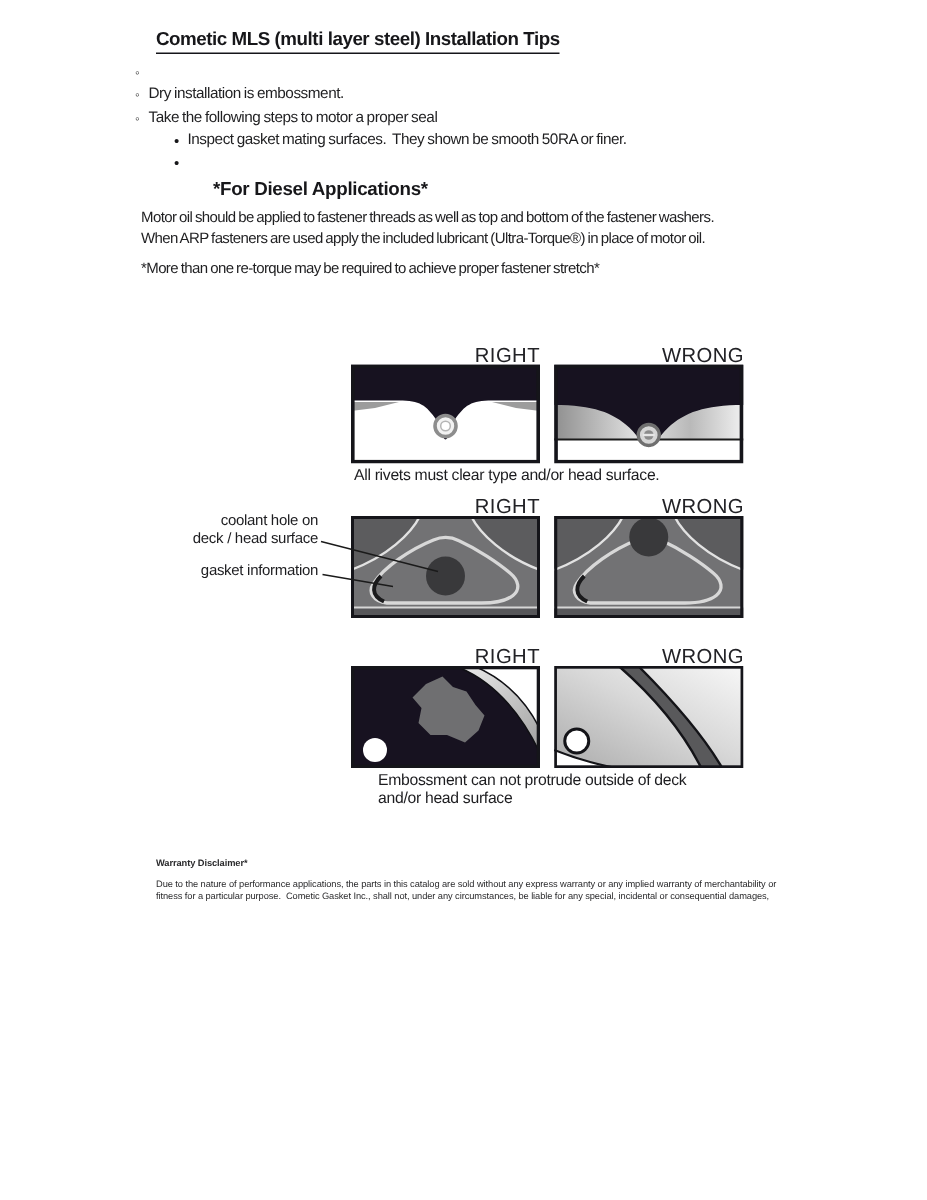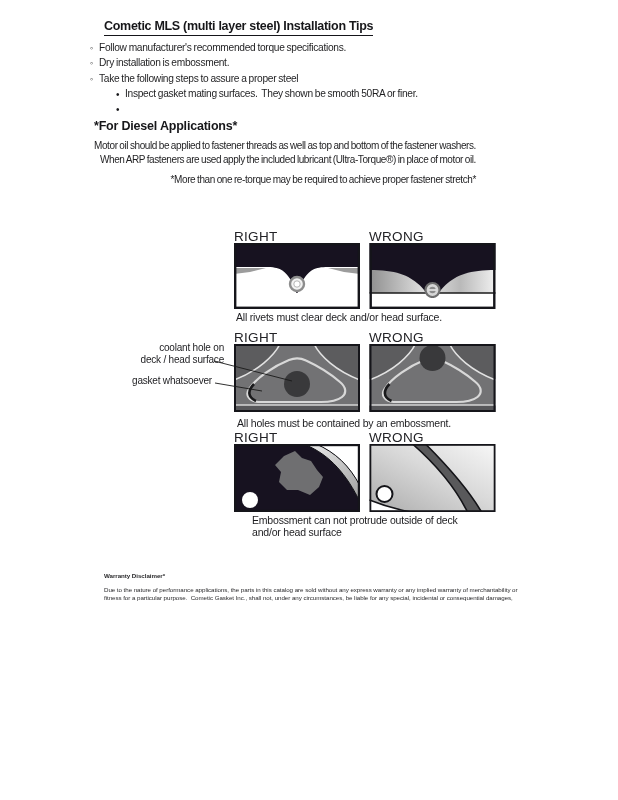--- a/index.html
+++ b/index.html
@@ -11,51 +11,50 @@
   .title{
     left:104px;top:19px;font-size:12.5px;font-weight:bold;letter-spacing:-0.3px;
     border-bottom:1.5px solid #15151a;padding-bottom:2px;color:#17171a;white-space:pre;
   }
   .bullets{left:90px;top:42px;font-size:10.2px;letter-spacing:-0.3px;word-spacing:-0.5px;}
   .bullet-row{display:flex;align-items:flex-start;height:15.3px;white-space:pre;}
   .bullet-row.indent{margin-left:26px;}
   .b-glyph{width:9px;display:inline-block;font-size:9px;line-height:13px;color:#333;}
   .sub .b-glyph{font-size:10px;color:#17171a;}
   .diesel{left:94px;top:119px;}
-  .diesel-heading{font-size:12.5px;font-weight:bold;letter-spacing:-0.2px;color:#17171a;margin-bottom:6px;white-space:pre;}
-  .diesel p{margin:0 0 7px 0;font-size:10px;line-height:13.5px;letter-spacing:-0.4px;word-spacing:-0.6px;white-space:pre;text-align:right;}
-  .rw-label{font-size:13.5px;letter-spacing:0.3px;color:#222226;text-align:left;white-space:pre;}
+  .diesel-heading{font-size:12.5px;font-weight:bold;letter-spacing:-0.2px;color:#17171a;margin-bottom:6px;white-space:pre;margin-left:48px;}
+  .diesel p{margin:0 0 7px 0;font-size:10px;line-height:13.5px;letter-spacing:-0.4px;word-spacing:-0.6px;white-space:pre;}
+  .rw-label{font-size:13.5px;letter-spacing:0.3px;color:#222226;text-align:right;white-space:pre;}
   .panel{line-height:0;}
   .caption{font-size:10.5px;letter-spacing:-0.2px;line-height:12px;color:#1d1d20;white-space:pre;}
   .side-label{font-size:10px;line-height:11.5px;letter-spacing:-0.2px;color:#1d1d20;text-align:right;white-space:pre-line;}
   .leader-svg{left:0;top:0;pointer-events:none;}
   .disclaimer{left:104px;top:572px;font-size:6.2px;line-height:7.8px;letter-spacing:-0.05px;color:#2a2a2c;}
   .disclaimer .d-head{font-weight:bold;margin:0 0 6px 0;white-space:pre;}
   .disclaimer p{margin:0 0 5px 0;white-space:pre;}
   .footer-code{left:388px;top:759px;font-size:14px;letter-spacing:0.2px;color:#1c1c1e;white-space:pre;margin-left:44px;}
 </style>
 </head>
 <body>
 
 <div class="page">
 
   <div class="abs title">Cometic MLS (multi layer steel) Installation Tips</div>
 
   <div class="abs bullets">
     <div class="bullet-row">
       <span class="b-glyph">◦</span>
-      <span>Follow manufacturer's recommended torque specifications.</span>
     </div>
     <div class="bullet-row">
       <span class="b-glyph">◦</span>
       <span>Dry installation is embossment.</span>
     </div>
     <div class="bullet-row">
       <span class="b-glyph">◦</span>
-      <span>Take the following steps to assure a proper steel</span>
+      <span>Take the following steps to motor a proper seal</span>
     </div>
     <div class="bullet-row indent sub">
       <span class="b-glyph">•</span>
       <span>Inspect gasket mating surfaces.  They shown be smooth 50RA or finer.</span>
     </div>
     <div class="bullet-row indent sub">
       <span class="b-glyph">•</span>
     </div>
   </div>
 
@@ -95,28 +94,28 @@
       <rect x="0" y="27" width="126" height="23" fill="url(#r1wg)"></rect>
       <line x1="0" y1="50" x2="126" y2="50" stroke="#1a1a1a" stroke-width="1.4"></line>
       <path d="M0,0 H126 V27 C100,27 87,32 76,42 C69,49 66,55 63,55 C60,55 57,49 50,42 C39,32 26,27 0,27 Z" fill="#171220"></path>
       <circle cx="63" cy="47" r="7" fill="#d6d6d6" stroke="#6f6f6f" stroke-width="2.2"></circle>
       <circle cx="63" cy="47" r="3.2" fill="#8b8b8b"></circle>
       <rect x="59" y="46.2" width="8" height="1.6" fill="#e6e6e6"></rect>
       <rect x="1.2" y="1.2" width="123.6" height="63.6" fill="none" stroke="#15151a" stroke-width="2.4"></rect>
     </svg>
   </div>
 
-  <div class="abs caption" style="left:236px;top:311px;">All rivets must clear deck and/or head surface.</div>
+  <div class="abs caption" style="left:236px;top:311px;">All rivets must clear type and/or head surface.</div>
 
   <div class="abs rw-label" style="left:234px;top:330px;width:126px;">RIGHT</div>
   <div class="abs rw-label" style="left:369px;top:330px;width:127px;">WRONG</div>
 
-  <div class="abs side-label" style="left:12px;top:342px;width:212px;text-align:right;">coolant hole on
+  <div class="abs side-label" style="left:0px;top:342px;width:212px;text-align:right;">coolant hole on
 deck / head surface</div>
-  <div class="abs side-label" style="left:0px;top:375px;width:212px;">gasket whatsoever</div>
+  <div class="abs side-label" style="left:0px;top:375px;width:212px;">gasket information</div>
 
   <div class="abs panel" style="left:234px;top:344px;">
     <svg width="126" height="68" viewBox="0 0 126 68">
       <rect width="126" height="68" fill="#727274"></rect>
       <path d="M0,0 H46 C40,12 24,27 0,36 Z" fill="#5c5c5e"></path>
       <path d="M46,0 C40,12 24,27 0,36" stroke="#e2e2e2" stroke-width="1.6" fill="none"></path>
       <path d="M126,0 H80 C86,12 102,27 126,36 Z" fill="#5c5c5e"></path>
       <path d="M80,0 C86,12 102,27 126,36" stroke="#e2e2e2" stroke-width="1.6" fill="none"></path>
       <rect y="61" width="126" height="7" fill="#57575a"></rect>
       <line x1="0" y1="61" x2="126" y2="61" stroke="#d6d6d6" stroke-width="1.3"></line>
@@ -136,21 +135,20 @@
       <path d="M80,0 C86,12 102,27 126,36" stroke="#e2e2e2" stroke-width="1.6" fill="none"></path>
       <rect y="61" width="126" height="7" fill="#57575a"></rect>
       <line x1="0" y1="61" x2="126" y2="61" stroke="#d6d6d6" stroke-width="1.3"></line>
       <path d="M24,58 C15,57 11,51 15,45 C22,34 40,22 55,16 C61,13.5 66,13.5 72,16.5 C84,22 98,31 106,38 C112,43 113,49 108,53 C103,57 95,58 87,58 Z" stroke="#d8d8d8" stroke-width="2.2" fill="none"></path>
       <path d="M20,40 C14,46 13,53 22,57" stroke="#1a1a1c" stroke-width="2.6" fill="none"></path>
       <circle cx="63" cy="14" r="13" fill="#39393b"></circle>
       <rect x="1" y="1" width="124" height="66" fill="none" stroke="#15151a" stroke-width="2"></rect>
     </svg>
   </div>
 
-  <div class="abs caption" style="left:237px;top:417px;">All holes must be contained by an embossment.</div>
 
   <div class="abs rw-label" style="left:234px;top:430px;width:126px;">RIGHT</div>
   <div class="abs rw-label" style="left:369px;top:430px;width:127px;">WRONG</div>
 
   <div class="abs panel" style="left:234px;top:444px;">
     <svg width="126" height="68" viewBox="0 0 126 68">
       <defs>
         <linearGradient id="r3rg" x1="0" y1="0" x2="1" y2="1">
           <stop offset="0" stop-color="#ededed"></stop>
             <stop offset="1" stop-color="#9f9f9f"></stop>

